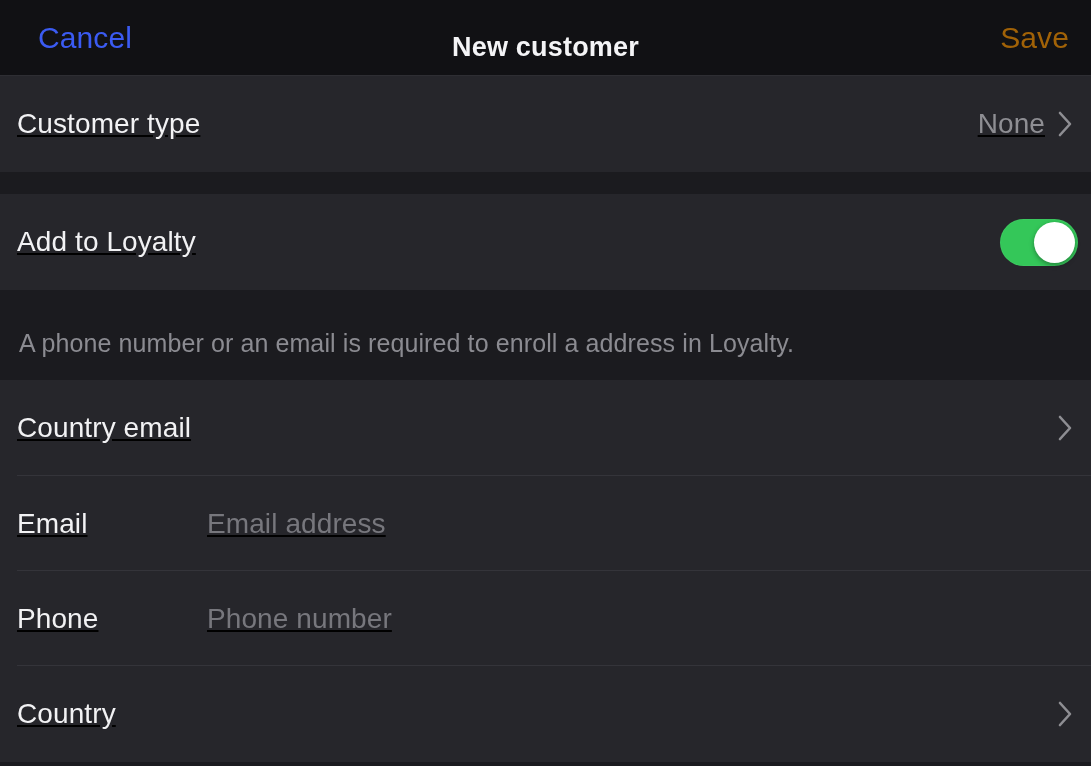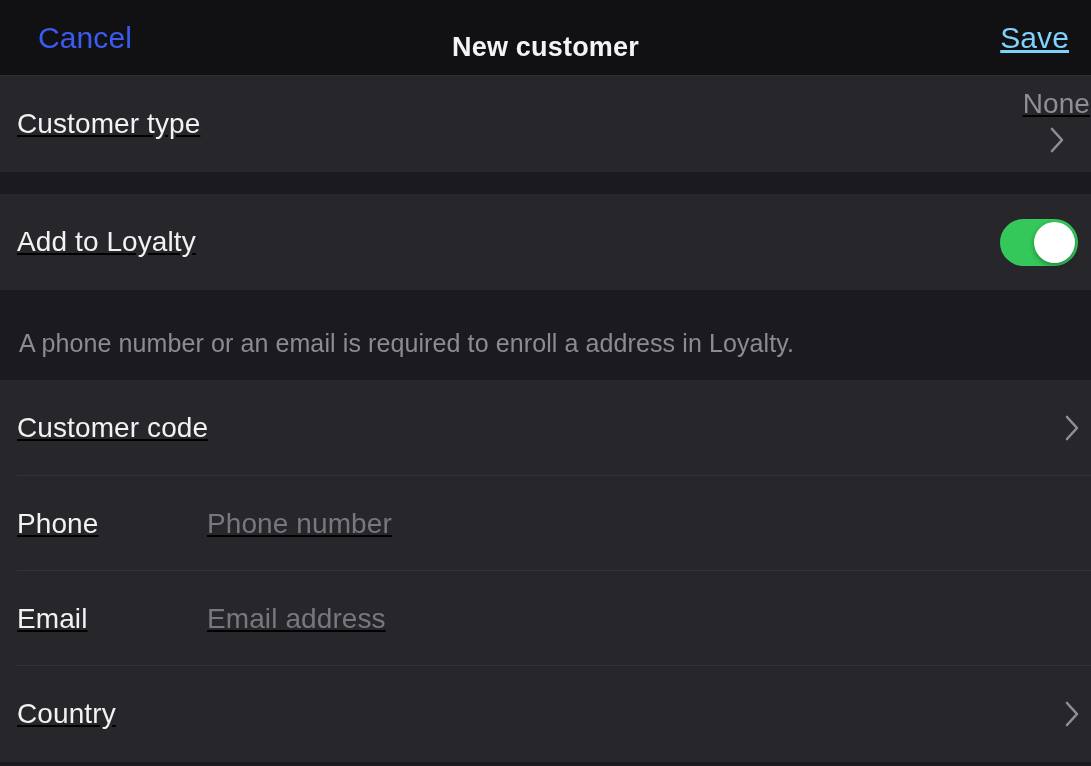--- a/index.html
+++ b/index.html
@@ -35,21 +35,21 @@
     font-size: 30px;
     line-height: 1;
     letter-spacing: 0.1px;
     background: none;
     border: none;
     font-family: "Liberation Sans", sans-serif;
     cursor: pointer;
     white-space: nowrap;
   }
   .nav-cancel { color: #3b5bf2; }
-  .nav-save   { color: #7dd3fc; cursor: default; text-decoration: underline; }
+  .nav-save   { color: #a16207; cursor: default; }
   .nav-title {
     position: absolute;
     left: 0; right: 0;
     text-align: center;
     font-size: 27px;
     font-weight: bold;
     color: #f4f4f6;
     letter-spacing: 0.2px;
     pointer-events: none;
     margin-top: 20px;
@@ -83,22 +83,21 @@
     color: #f2f2f4;
     letter-spacing: 0.1px;
     white-space: nowrap;
   }
 
   .row-right {
     margin-left: auto;
     display: flex;
     align-items: center;
     gap: 0px;
-    padding-right: 1px;
-    flex-direction: column;
+    padding-right: 8px;
   }
   .row-value {
     font-size: 28px;
     color: #8e8e93;
     letter-spacing: 0.1px;
     white-space: nowrap;
   }
 
   .chevron {
     width: 30px;
@@ -215,38 +214,38 @@
         <div class="knob"></div>
       </div>
     </div>
   </div>
 
   <div class="footer-note">A phone number or an email is required to enroll a address in Loyalty.</div>
 
   <div class="section">
 
     <div class="row inset-sep">
-      <span class="row-label">Customer code</span>
+      <span class="row-label">Country email</span>
       <div class="row-right">
         <span class="chevron">
           <svg width="18" height="30" viewBox="0 0 18 30" fill="none">
             <path d="M3 4 L13 15 L3 26" stroke="#8e8e93" stroke-width="2.6" stroke-linecap="round" stroke-linejoin="round"></path>
           </svg>
         </span>
       </div>
     </div>
 
     <div class="field-row">
+      <span class="field-label">Email</span>
+      <input class="field-input" type="text" placeholder="Email address" style="">
+    </div>
+
+    <div class="field-row">
       <span class="field-label">Phone</span>
       <input class="field-input" type="text" placeholder="Phone number" style="">
-    </div>
-
-    <div class="field-row">
-      <span class="field-label">Email</span>
-      <input class="field-input" type="text" placeholder="Email address" style="">
     </div>
 
     <div class="row">
       <span class="row-label">Country</span>
       <div class="row-right">
         <span class="chevron">
           <svg width="18" height="30" viewBox="0 0 18 30" fill="none">
             <path d="M3 4 L13 15 L3 26" stroke="#8e8e93" stroke-width="2.6" stroke-linecap="round" stroke-linejoin="round"></path>
           </svg>
         </span>

